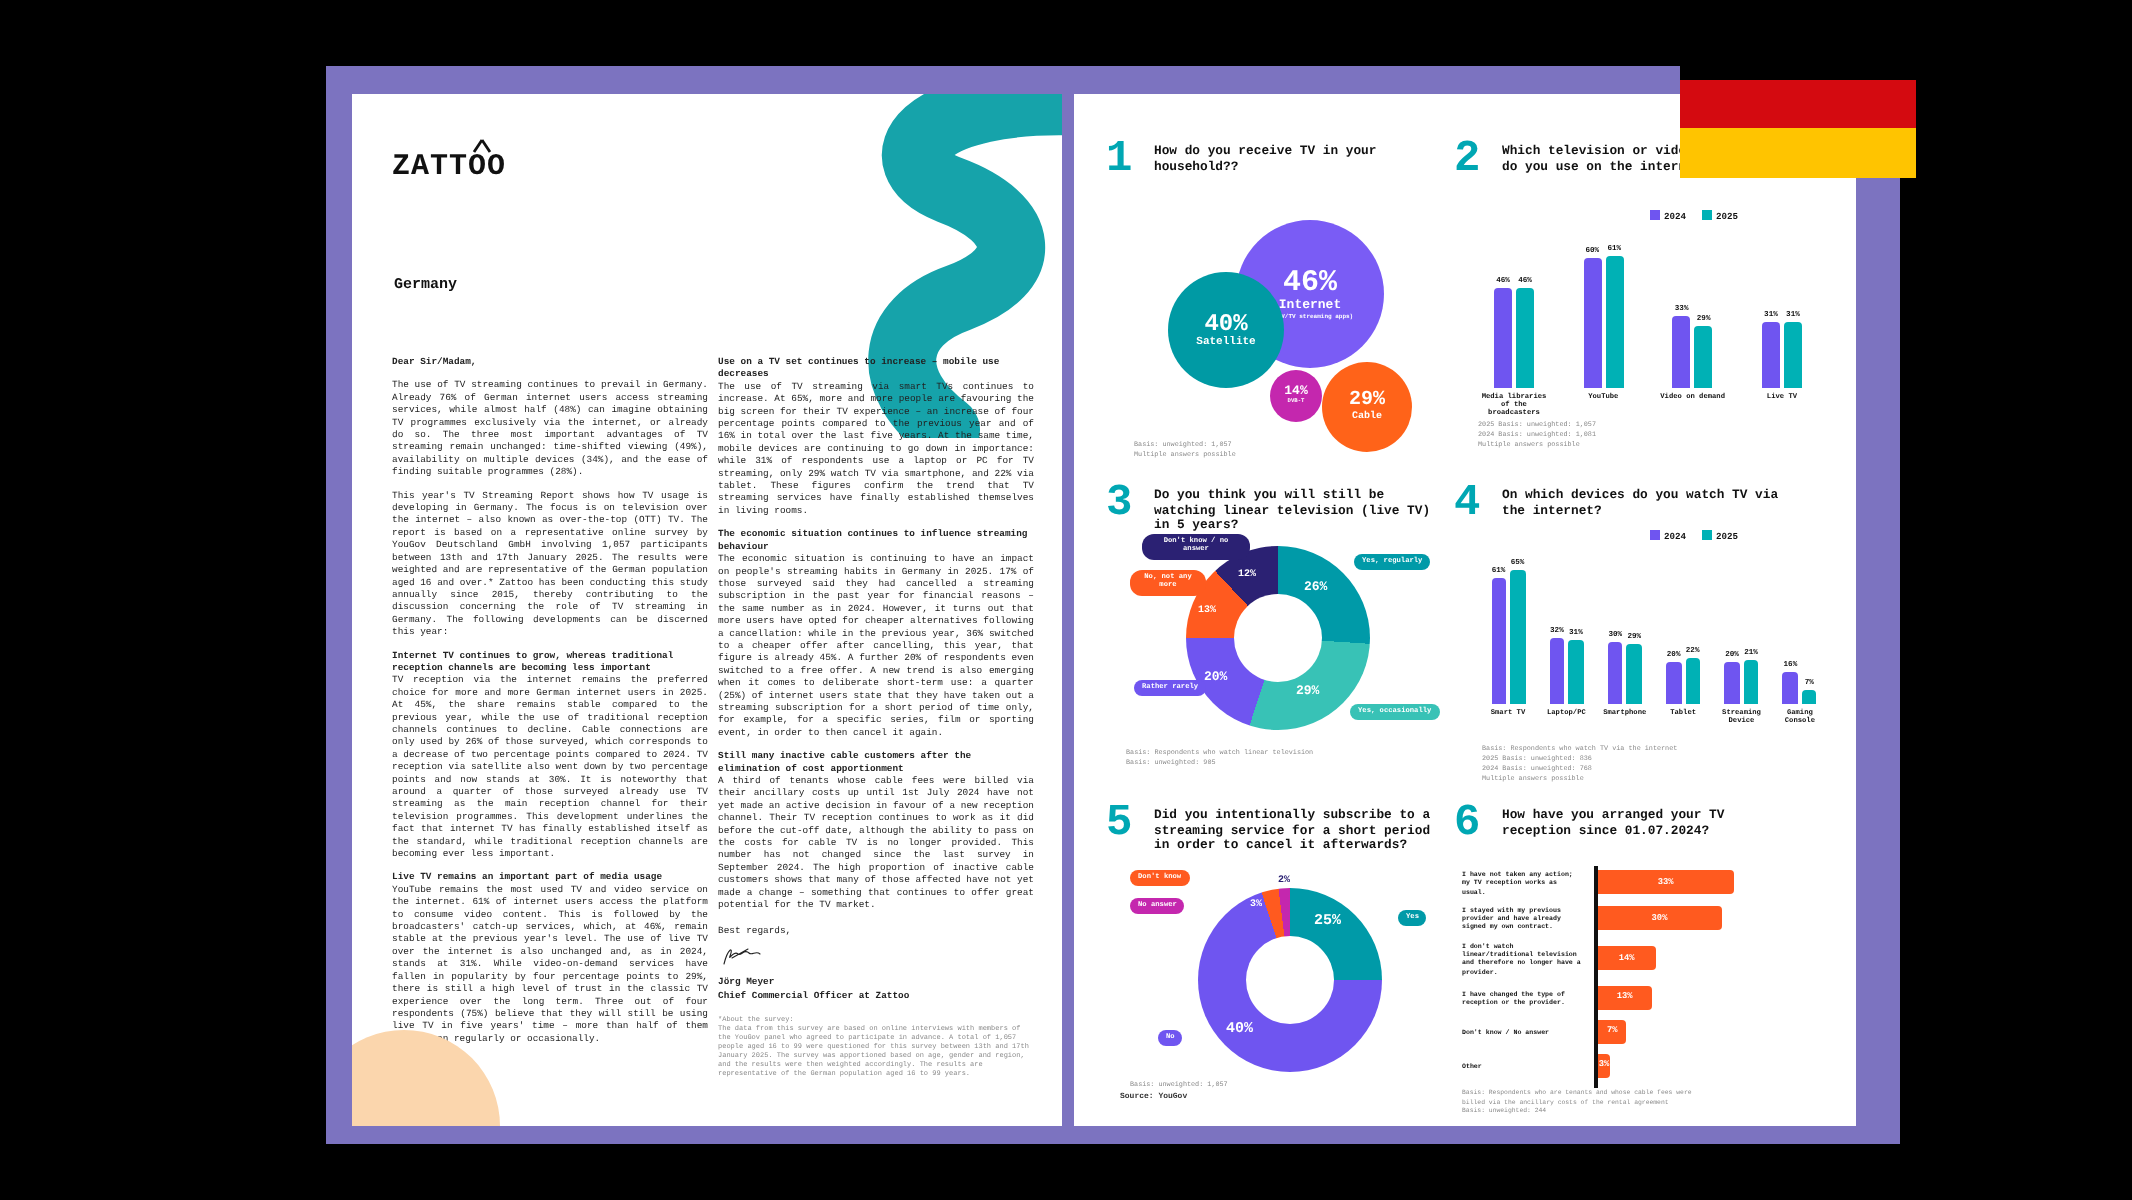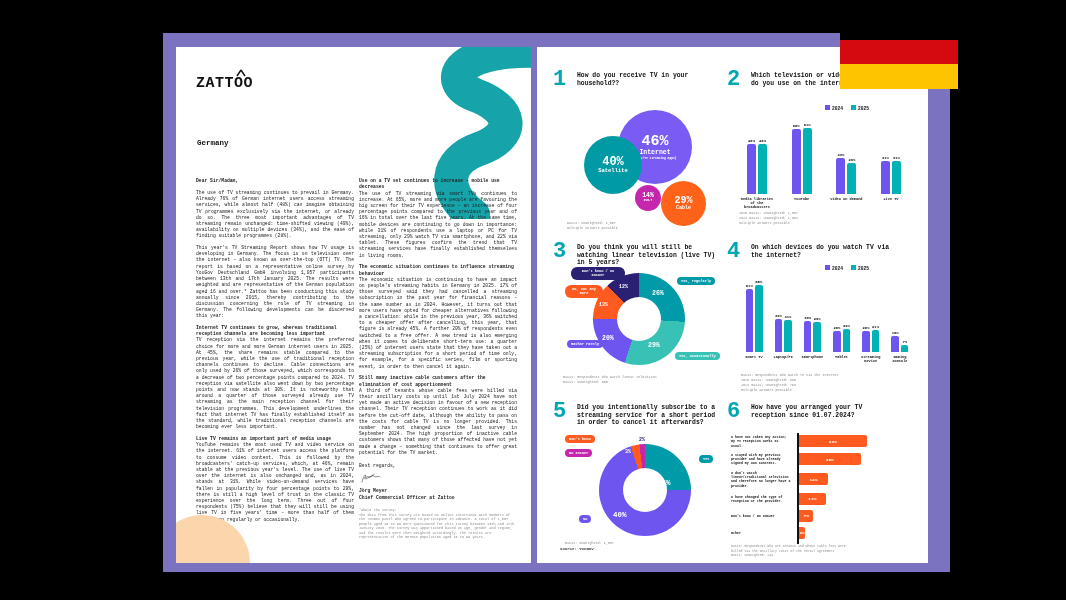--- a/index.html
+++ b/index.html
@@ -350,21 +350,21 @@
         <div>2025 Basis: unweighted: 836</div>
         <div>2024 Basis: unweighted: 768</div>
         <div>Multiple answers possible</div>
       </div>
     </section>
 
     <section class="chart" id="c5">
       <div class="qnum">5</div>
       <div class="qtitle">Did you intentionally subscribe to a streaming service for a short period in order to cancel it afterwards?</div>
       <div class="donut" style="left: 46px; top: 41px; width: 92px; height: 92px; background: conic-gradient(rgb(0, 154, 168) 0%, rgb(0, 154, 168) 25%, rgb(111, 85, 240) 25%, rgb(111, 85, 240) 95%, rgb(255, 90, 31) 95%, rgb(255, 90, 31) 98%, rgb(196, 39, 174) 98%, rgb(196, 39, 174) 100%);"></div>
-      <span class="dpct" style="left:104px;top:76px;font-size:7.5px">25%</span>
+      <span class="dpct" style="left:104px;top:54px;font-size:7.5px">25%</span>
       <span class="dpct" style="left:60px;top:108px;font-size:7.5px">40%</span>
       <span class="dpct small" style="left:72px;top:46px">3%</span>
       <span class="dpct small dark" style="left:86px;top:34px">2%</span>
       <span class="pill pl-orange" style="left:12px;top:32px">Don't know</span>
       <span class="pill pl-magenta" style="left:12px;top:46px">No answer</span>
       <span class="pill pl-teal" style="left:146px;top:52px">Yes</span>
       <span class="pill pl-purple" style="left:26px;top:112px">No</span>
       <div class="fnote" style="left:12px;top:138px">
         <div>Basis: unweighted: 1,057</div>
       </div>

